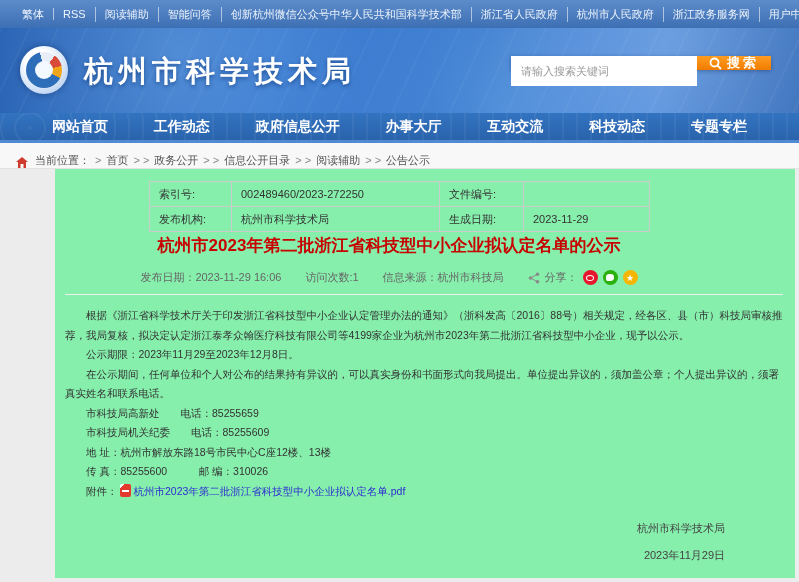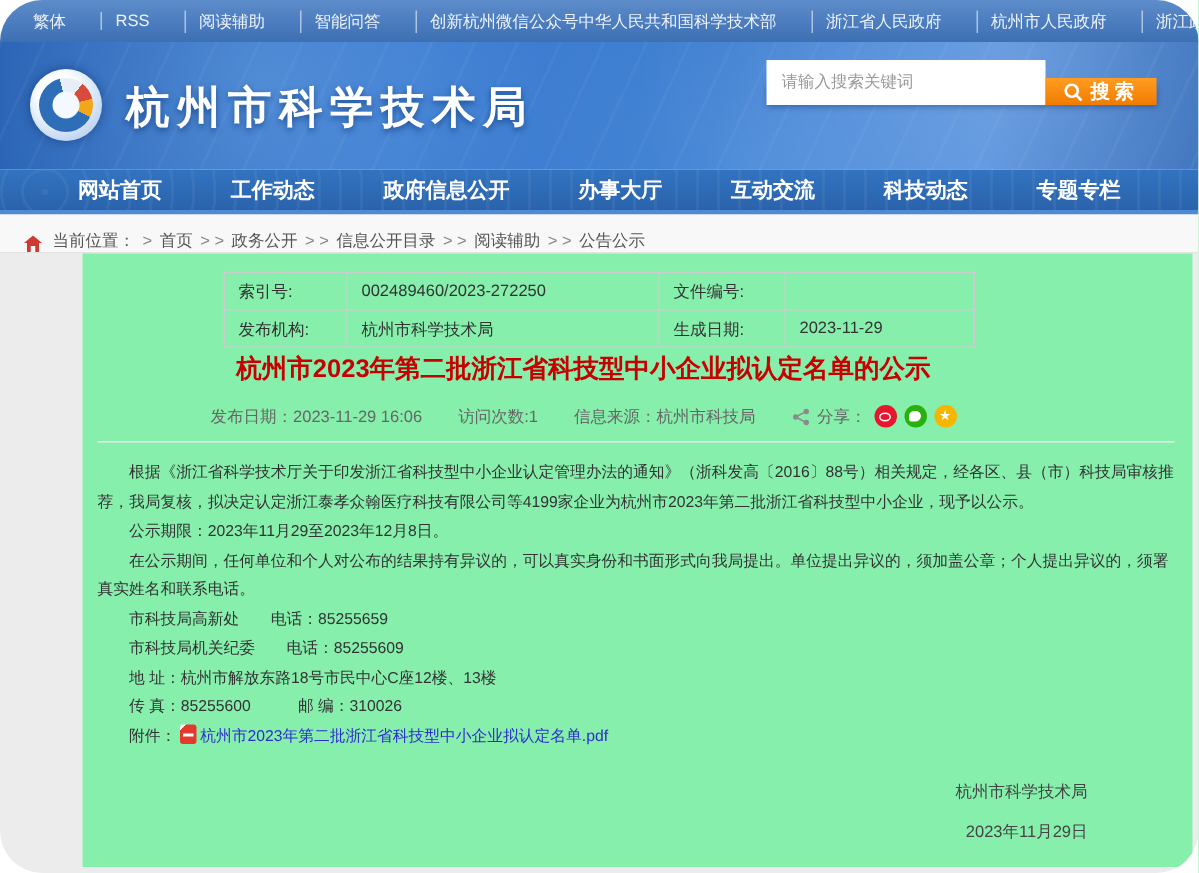--- a/index.html
+++ b/index.html
@@ -1,42 +1,42 @@
 <!DOCTYPE html>
 <html><head>
 <meta charset="utf-8">
 <style>
   * { box-sizing: border-box; margin: 0; padding: 0; }
   body { font-family: "Liberation Sans", "DejaVu Sans", sans-serif; }
-  .page { width: 799px; height: 582px; background: #ececec; overflow: hidden; position: relative; border-radius: 28px; }
+  .page { width: 799px; height: 582px; background: #ececec; overflow: hidden; position: relative; }
 
   
   .topbar { height: 28px; background: linear-gradient(#5d8cca, #3d6fb4); display: flex; justify-content: space-between; align-items: center; padding: 0 22px; }
   .topbar a { color: #eef4fc; font-size: 11px; text-decoration: none; white-space: nowrap; }
   .toplinks { display: flex; align-items: center; }
-  .toplinks a + a { border-left: 1px solid rgba(255,255,255,.55); padding-left: 9px; margin-left: 23px; }
+  .toplinks a + a { border-left: 1px solid rgba(255,255,255,.55); padding-left: 9px; margin-left: 9px; }
 
   
   .banner { height: 85px; position: relative;
     background:
       radial-gradient(circle at 86% 18%, rgba(255,255,255,.20), transparent 38%),
       radial-gradient(circle at 62% 95%, rgba(130,195,255,.30), transparent 42%),
       radial-gradient(circle at 22% 30%, rgba(150,205,255,.28), transparent 30%),
       repeating-linear-gradient(115deg, rgba(255,255,255,.04) 0 2px, transparent 2px 26px),
       linear-gradient(100deg, #2a63b4, #3c7bd0 35%, #2f6fc6 60%, #4786d9 82%, #2d68b8);
   }
   .logo { position: absolute; left: 20px; top: 18px; width: 48px; height: 48px; border-radius: 50%;
     background: radial-gradient(circle at 40% 35%, #ffffff 30%, #dce9fa 55%, #9dbce5 100%);
     box-shadow: 0 0 7px rgba(0,30,80,.45); }
   .logo-inner { position: absolute; inset: 6px; border-radius: 50%;
     background: conic-gradient(from 210deg, #2e6db8 0 38%, #e8eef7 38% 52%, #d84b3a 52% 63%, #f2a71b 63% 74%, #2e6db8 74% 100%); }
   .logo-core { position: absolute; inset: 15px; border-radius: 50%; background: #f4f8ff; }
   .site-title { position: absolute; left: 84px; top: 24px; font-size: 29px; font-weight: bold; color: #fff;
     letter-spacing: 5px; text-shadow: 0 2px 4px rgba(8,48,110,.6); white-space: nowrap; }
-  .search { position: absolute; right: 28px; top: 28px; display: flex; height: 14px; box-shadow: 0 1px 4px rgba(0,25,70,.35); align-items: flex-end; }
+  .search { position: absolute; right: 28px; top: 28px; display: flex; height: 14px; box-shadow: 0 1px 4px rgba(0,25,70,.35); }
   .search-input { width: 186px; height: 30px; border: none; padding: 0 10px; font-size: 11px; color: #333; outline: none;
     font-family: "Liberation Sans", "DejaVu Sans", sans-serif; }
   .search-input::placeholder { color: #9a9a9a; }
   .search-btn { width: 74px; border: none; cursor: pointer; background: linear-gradient(#ff9d22, #f07c00);
     color: #fff; font-size: 13px; font-weight: bold; letter-spacing: 3px;
     display: flex; align-items: center; justify-content: center; gap: 5px;
     font-family: "Liberation Sans", "DejaVu Sans", sans-serif; }
 
   
   .nav { height: 30px; background:

